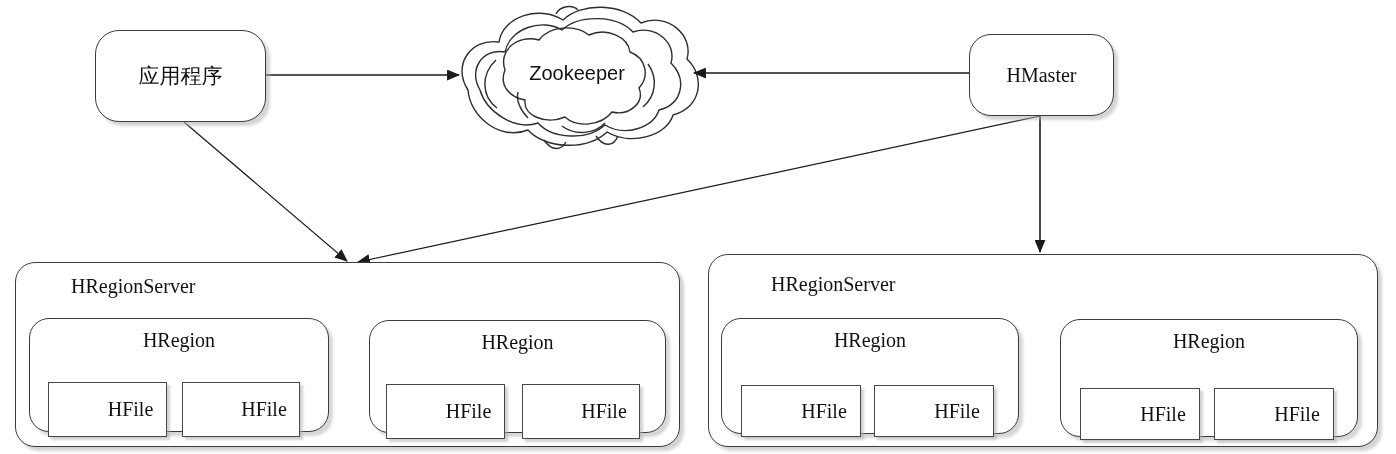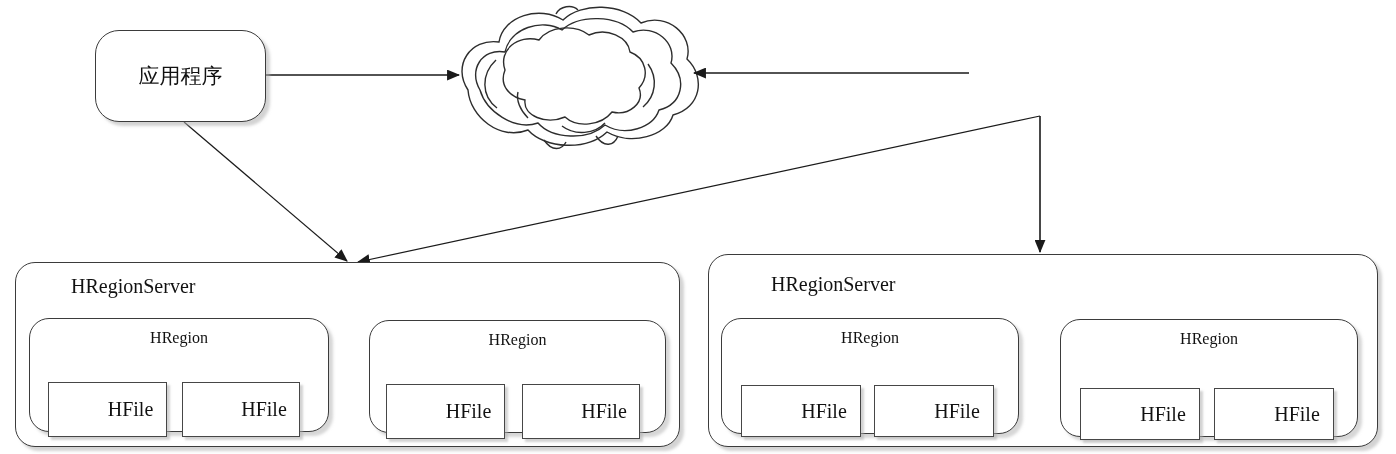--- a/index.html
+++ b/index.html
@@ -43,21 +43,21 @@
     font-size: 20px;
     white-space: nowrap;
   }
   .region {
     border-radius: 20px;
     box-shadow: 4px 4px 3px rgba(175,175,175,0.5);
   }
   .region-label {
     text-align: center;
     margin-top: 10px;
-    font-size: 16px;
+    font-size: 20px;
   }
   .hfile {
     border: 1.5px solid #464646;
     border-radius: 0;
     box-shadow: 3px 3px 2px rgba(175,175,175,0.55);
     display: flex;
     align-items: center;
     justify-content: center;
     font-size: 20px;
     z-index: 3;
@@ -101,21 +101,25 @@
     <line x1="969" y1="73" x2="694" y2="73" stroke="#1a1a1a" stroke-width="1.6" marker-end="url(#arrow)"></line>
     <line x1="184" y1="122" x2="347" y2="261" stroke="#1a1a1a" stroke-width="1.2" marker-end="url(#arrow)"></line>
     <line x1="1040" y1="116" x2="358" y2="262" stroke="#1a1a1a" stroke-width="1.2" marker-end="url(#arrow)"></line>
     <line x1="1040" y1="116" x2="1040" y2="252" stroke="#1a1a1a" stroke-width="1.6" marker-end="url(#arrow)"></line>
   </svg>
 
   <div class="node" style="left:95px; top:30px; width:171px; height:92px;">
     <span>应用程序</span>
   </div>
 
+  <div class="cloud-label">Zookeeper</div>
 
+  <div class="node" style="left:969px; top:34px; width:145px; height:82px; border-radius:22px; font-size:20px;">
+    <span>HMaster</span>
+  </div>
 
   <div class="server" style="left:15px; top:262px; width:665px; height:185px;">
     <div class="server-label" style="left:55px; top:12px;">HRegionServer</div>
 
     <div class="region" style="left:13px; top:55px; width:300px; height:114px;">
       <div class="region-label">HRegion</div>
       <div class="hfile" style="left:18px; top:63px; width:119px; height:55px;">
         <span>HFile</span>
       </div>
       <div class="hfile" style="left:152px; top:63px; width:118px; height:55px;">

